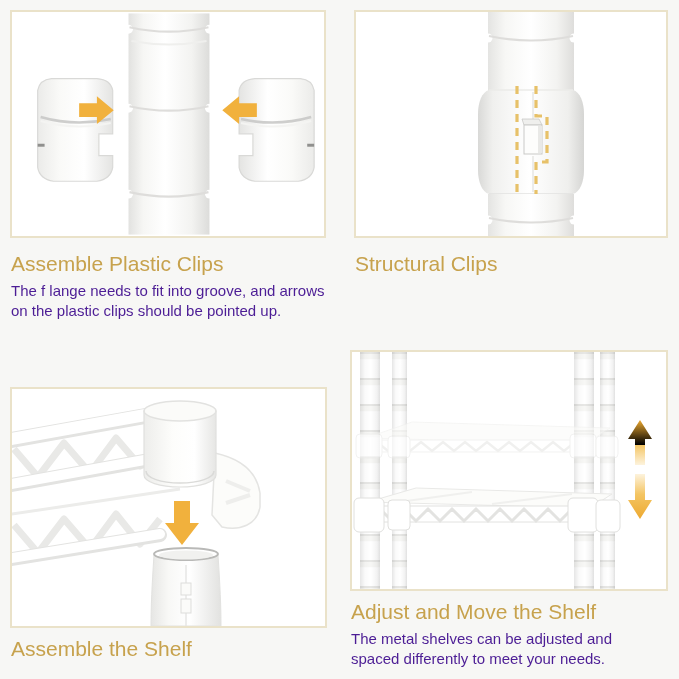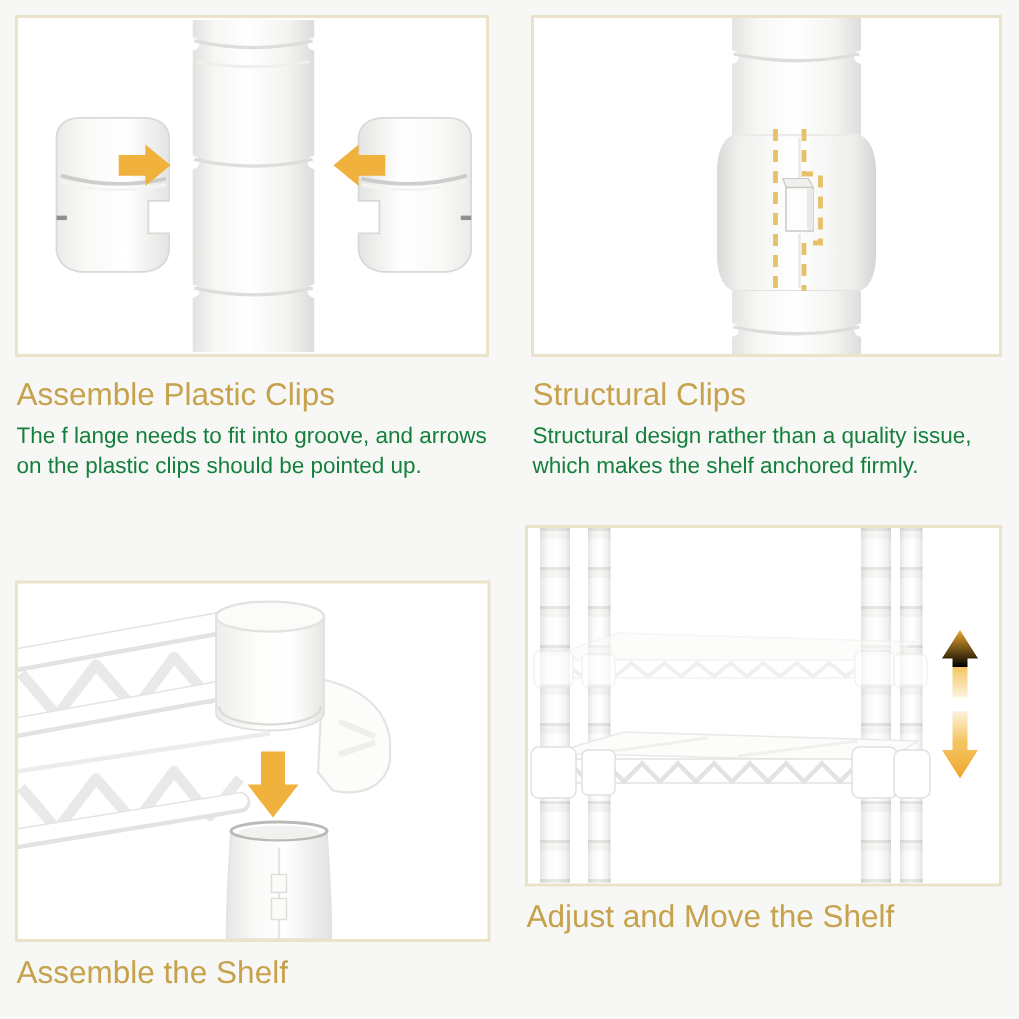--- a/index.html
+++ b/index.html
@@ -32,21 +32,21 @@
     font-size:21px;
     font-weight:400;
     color:#c7a24d;
     line-height:26px;
     white-space:nowrap;
   }
   .row2 h2{margin-top:8px;}
   p{
     margin:0 0 0 1px;
     font-size:15px;
-    color:#15803d;
+    color:#4c1d95;
     line-height:19.5px;
     white-space:nowrap;
   }
 </style>
 </head>
 <body>
 
 <div class="sheet">
 
   <section class="card tl row1">
@@ -143,21 +143,20 @@
           <rect x="168" y="113" width="18" height="29" fill="#fdfdfc" stroke="#c9c9c7" stroke-width="1"></rect>
           <rect x="182" y="114" width="4" height="27" fill="#e9e9e7"></rect>
         </g>
         <g stroke="#e7c169" stroke-width="3.2" stroke-dasharray="8 6" fill="none">
           <path d="M161,74 V182"></path>
           <path d="M180,74 V104 H191 V150 H180 V182"></path>
         </g>
       </svg>
     </div>
     <h2>Structural Clips</h2>
-    <p>Structural design rather than a quality issue,<br>which makes the shelf anchored firmly.</p>
   </section>
 
   <section class="card bl row2">
     <div class="frame">
       <svg viewBox="0 0 313 237">
         <defs>
           <linearGradient id="blPole" x1="0" y1="0" x2="1" y2="0">
             <stop offset="0" stop-color="#e6e6e4"></stop>
               <stop offset="0.25" stop-color="#f8f8f6"></stop>
             <stop offset="0.55" stop-color="#ffffff"></stop>
@@ -265,15 +264,16 @@
           <rect x="2" y="146" width="30" height="34" rx="5" fill="#ffffff" stroke="#e0e0de"></rect>
           <rect x="36" y="148" width="22" height="30" rx="4" fill="#ffffff" stroke="#e0e0de"></rect>
           <rect x="216" y="146" width="30" height="34" rx="5" fill="#ffffff" stroke="#e0e0de"></rect>
           <rect x="244" y="148" width="24" height="32" rx="5" fill="#ffffff" stroke="#e0e0de"></rect>
         </g>
         <path d="M288,68 L276,87 L283,87 L283,113 L293,113 L293,87 L300,87 Z" fill="url(#brArrowUp)"></path>
         <path d="M288,167 L276,148 L283,148 L283,122 L293,122 L293,148 L300,148 Z" fill="url(#brArrowDown)"></path>
       </svg>
     </div>
     <h2>Adjust and Move the Shelf</h2>
+    <p>The metal shelves can be adjusted and<br>spaced differently to meet your needs.</p>
   </section>
 
 </div>
 
 </body></html>

